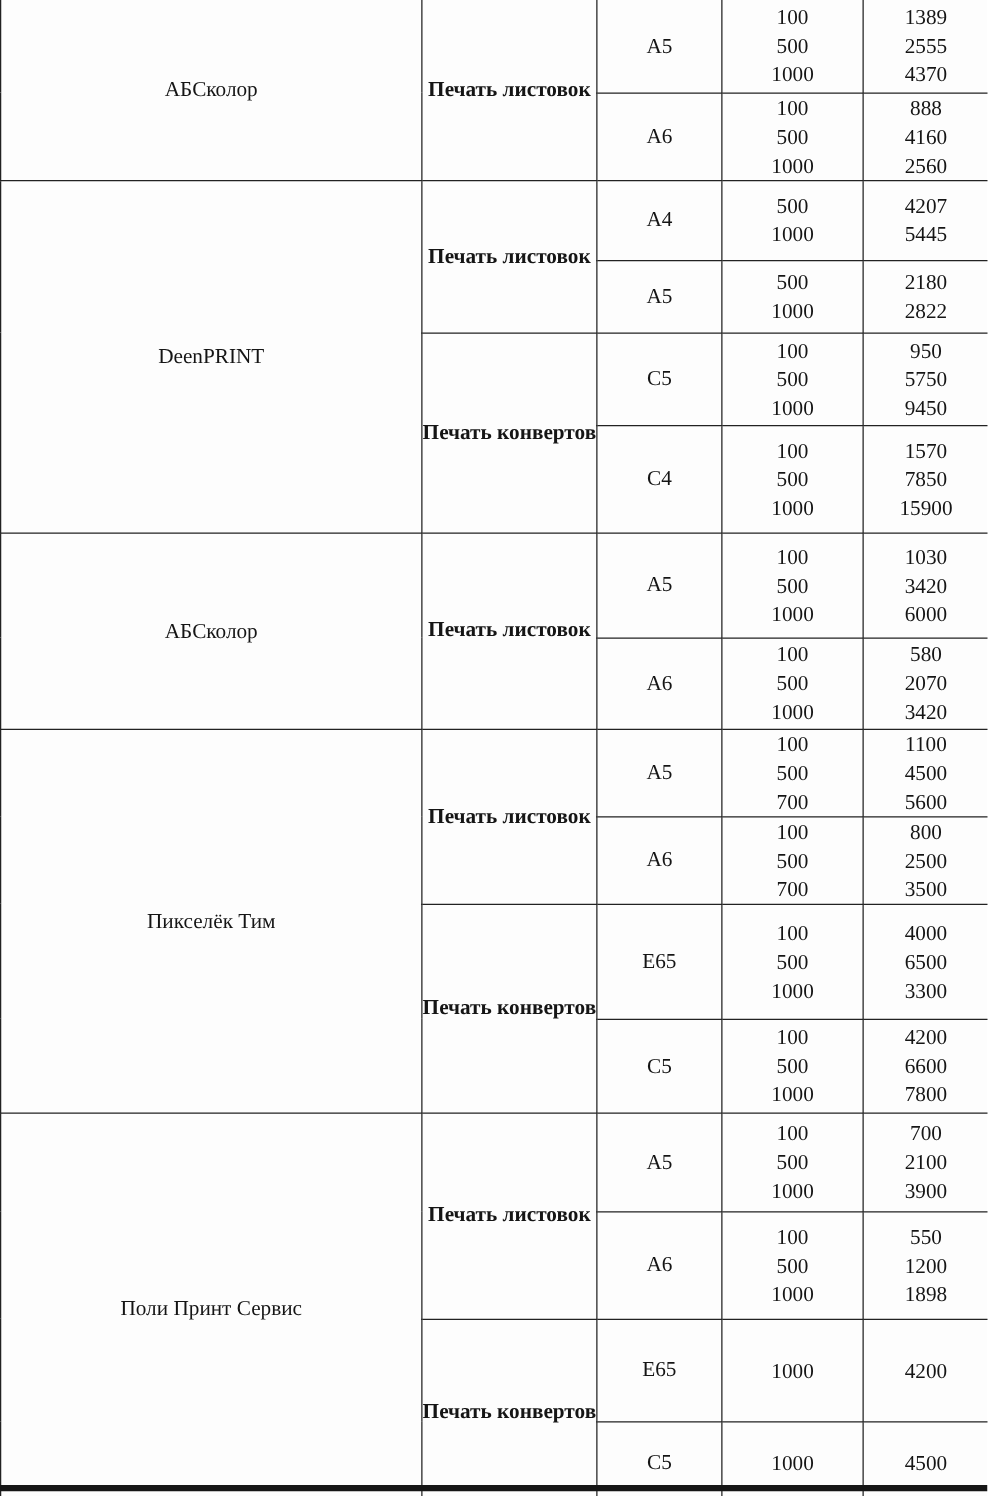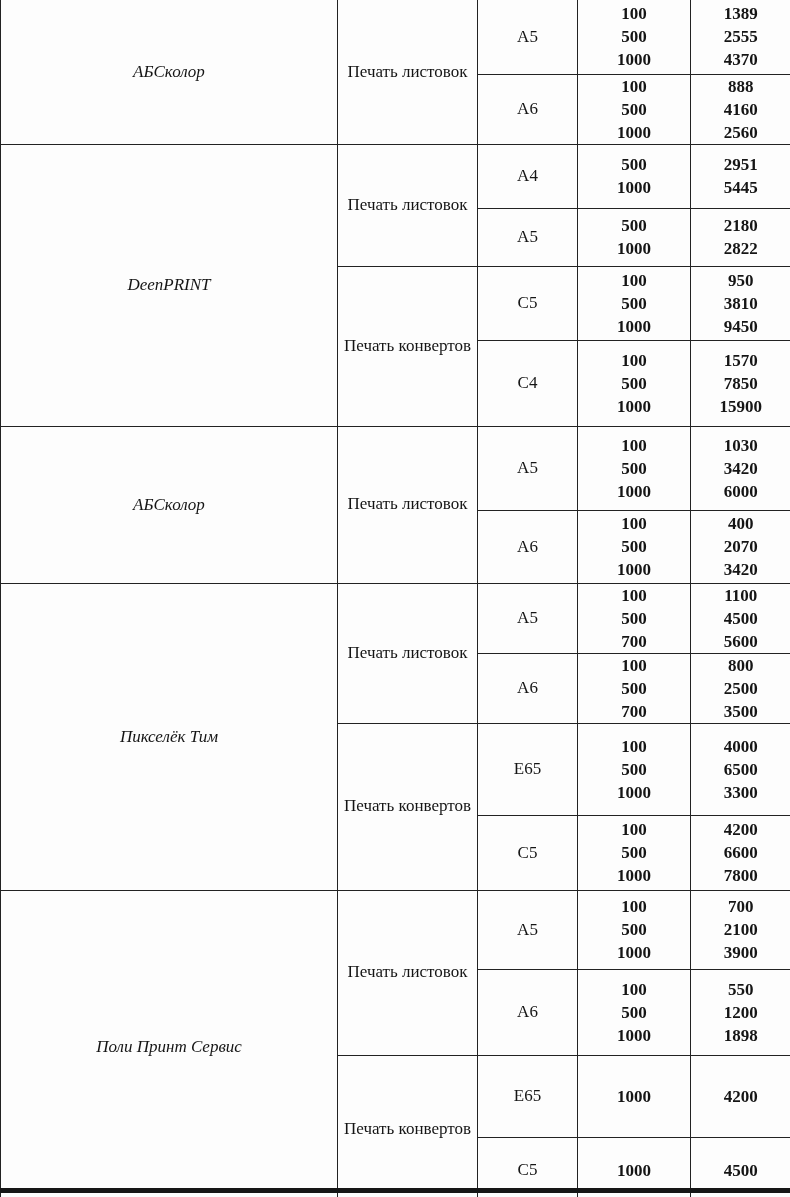--- a/index.html
+++ b/index.html
@@ -27,23 +27,23 @@
     vertical-align: middle;
     font-size: 17px;
     padding: 0;
     overflow: hidden;
   }
   
   table.price-table tr.first-row td { border-top: none; }
   table.price-table td.col-price { border-right: none; margin-left: 20px; }
   table.price-table tr.last-row td { border-bottom: none; }
 
-  td.company-cell { font-size: 17px; font-style: italic; }
-  td.service-cell { padding: 0 24px; line-height: 1.55; }
-  td.stack { white-space: pre-line; line-height: 23px; font-weight: bold; }
+  td.company-cell { font-size: 17px; }
+  td.service-cell { padding: 0 24px; line-height: 1.55; font-weight: bold; }
+  td.stack { white-space: pre-line; line-height: 23px; }
 
   .bottom-bar {
     width: 790px;
     height: 5px;
     background: #161616;
     position: absolute;
     left: 0;
     top: 1188px;
   }
 </style>
@@ -81,38 +81,38 @@
 4160
 2560</td>
       </tr>
 
       <tr style="height:64px">
         <td class="company-cell" rowspan="4">DeenPRINT</td>
         <td class="service-cell" rowspan="2">Печать листовок</td>
         <td>A4</td>
         <td class="stack">500
 1000</td>
-        <td class="stack col-price">2951
+        <td class="stack col-price">4207
 5445</td>
       </tr>
       <tr style="height:58px">
         <td>A5</td>
         <td class="stack">500
 1000</td>
         <td class="stack col-price">2180
 2822</td>
       </tr>
       <tr style="height:74px">
         <td class="service-cell" rowspan="2">Печать конвертов</td>
         <td>C5</td>
         <td class="stack">100
 500
 1000</td>
         <td class="stack col-price">950
-3810
+5750
 9450</td>
       </tr>
       <tr style="height:86px">
         <td>C4</td>
         <td class="stack">100
 500
 1000</td>
         <td class="stack col-price">1570
 7850
 15900</td>
@@ -127,21 +127,21 @@
 1000</td>
         <td class="stack col-price">1030
 3420
 6000</td>
       </tr>
       <tr style="height:73px">
         <td>A6</td>
         <td class="stack">100
 500
 1000</td>
-        <td class="stack col-price">400
+        <td class="stack col-price">580
 2070
 3420</td>
       </tr>
 
       <tr style="height:65px">
         <td class="company-cell" rowspan="4">Пикселёк Тим</td>
         <td class="service-cell" rowspan="2">Печать листовок</td>
         <td>A5</td>
         <td class="stack">100
 500

